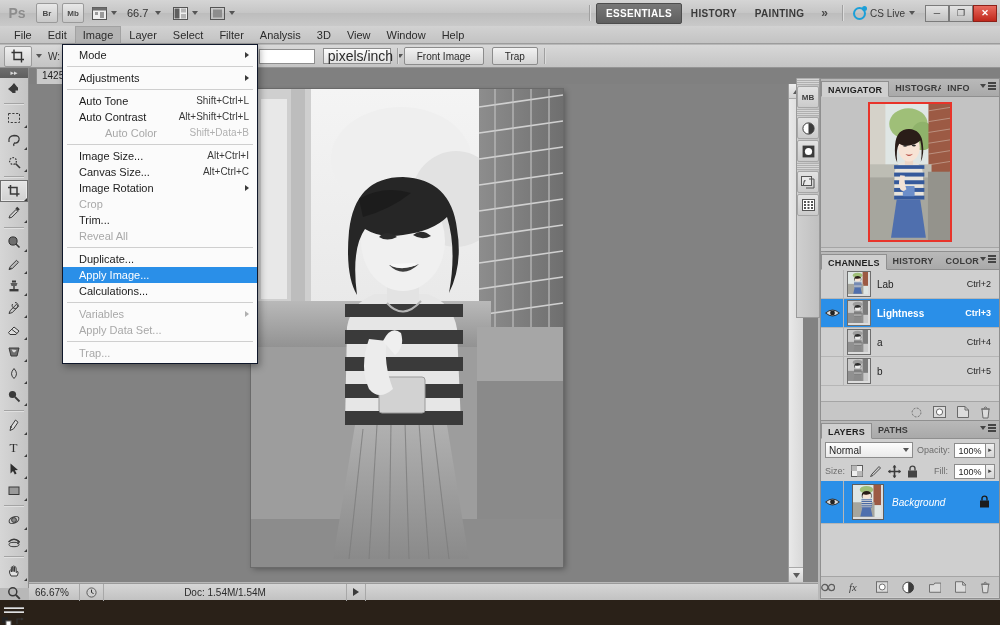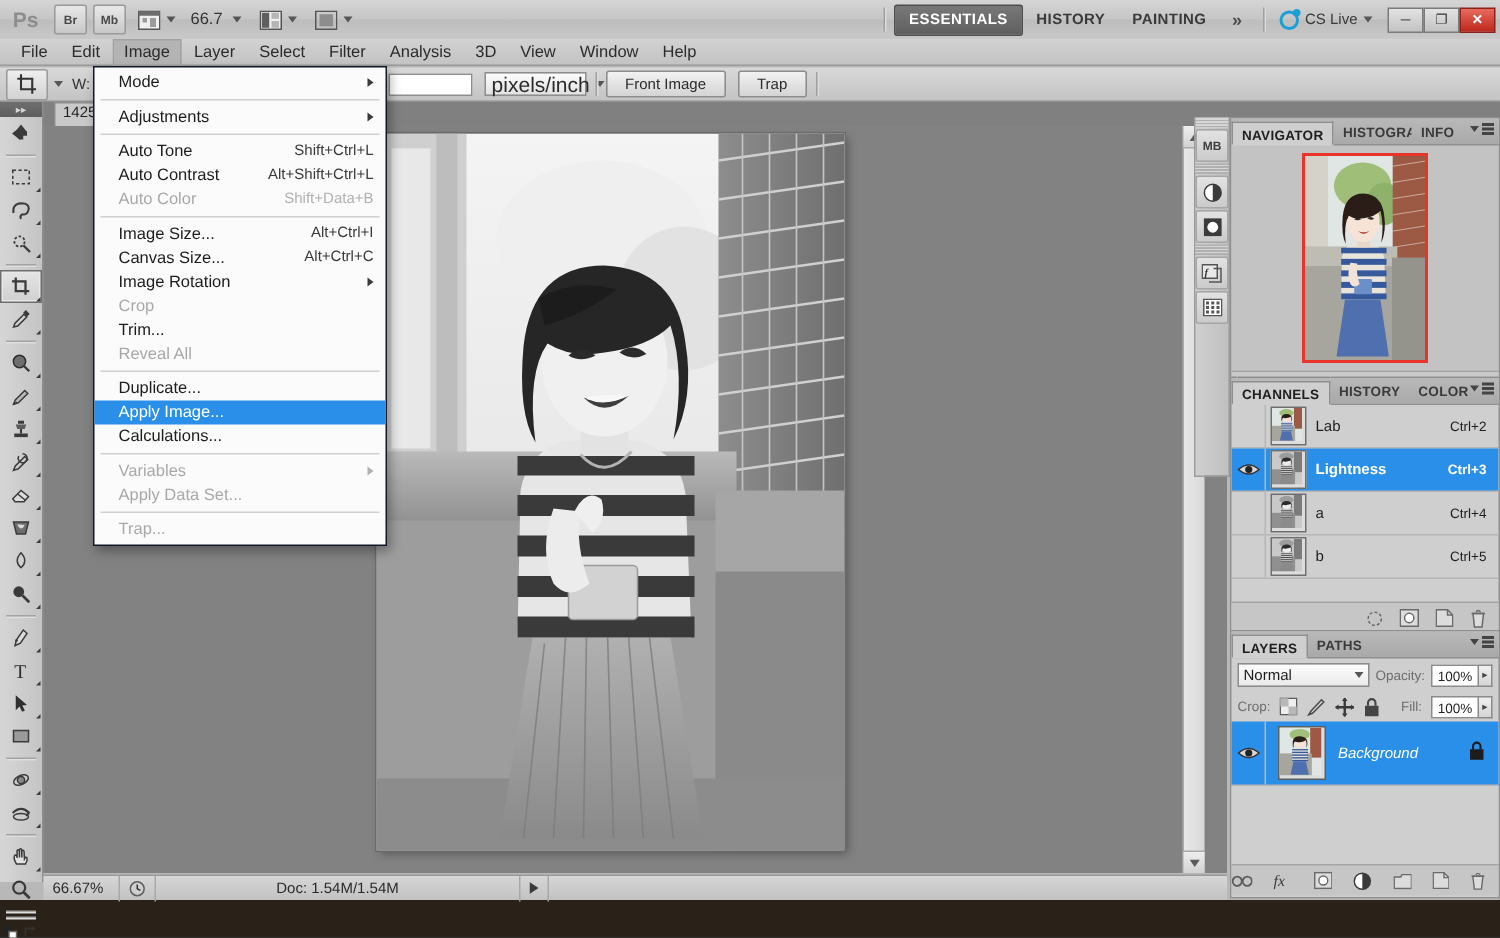--- a/index.html
+++ b/index.html
@@ -851,21 +851,21 @@
             <span class="caret"></span>
           </div>
           <span class="lbl-dim">Opacity:</span>
           <div style="display:flex">
             <span class="numbox">100%</span>
             <span class="spin">▸</span>
           </div>
         </div>
 
         <div class="lock-row">
-          <span class="lbl-dim">Crop:</span>
+          <span class="lbl-dim">Size:</span>
           <svg width="12" height="12" viewBox="0 0 12 12">
               <rect x="0.5" y="0.5" width="11" height="11" fill="#eee" stroke="#5c5c5c"></rect>
               <rect x="0.5" y="0.5" width="5.5" height="5.5" fill="#b8b8b8"></rect>
               <rect x="6" y="6" width="5.5" height="5.5" fill="#b8b8b8"></rect>
             </svg>
           <svg width="13" height="13" viewBox="0 0 13 13">
               <path d="M1.5 11.5 L3 9 L10 1.5 L11.5 3 L4 10.5 Z" fill="#cfcfcf" stroke="#4b4b4b"></path>
             </svg>
           <svg width="13" height="13" viewBox="0 0 13 13">
               <path d="M6.5 0.5 V12.5 M0.5 6.5 H12.5" stroke="#3a3a3a" stroke-width="1.6"></path>
@@ -964,21 +964,21 @@
         </div>
         <div style="height: 1px; background: rgb(207, 207, 207); margin: 3px 4px;"></div>
         <div style="position: relative; height: 16px; line-height: 16px; padding: 0px 8px 0px 16px; font-size: 11px; display: flex; align-items: center; box-sizing: border-box; color: rgb(28, 28, 28);">
           <span style="flex: 1 1 0%;">Auto Tone</span>
           <span style="font-size: 10px; padding-left: 14px; color: rgb(58, 58, 58);">Shift+Ctrl+L</span>
         </div>
         <div style="position: relative; height: 16px; line-height: 16px; padding: 0px 8px 0px 16px; font-size: 11px; display: flex; align-items: center; box-sizing: border-box; color: rgb(28, 28, 28);">
           <span style="flex: 1 1 0%;">Auto Contrast</span>
           <span style="font-size: 10px; padding-left: 14px; color: rgb(58, 58, 58);">Alt+Shift+Ctrl+L</span>
         </div>
-        <div style="position: relative; height: 16px; line-height: 16px; padding: 0px 8px 0px 16px; font-size: 11px; display: flex; box-sizing: border-box; color: rgb(168, 168, 168);">
+        <div style="position: relative; height: 16px; line-height: 16px; padding: 0px 8px 0px 16px; font-size: 11px; display: flex; box-sizing: border-box; color: rgb(168, 168, 168); margin-left: 26px;">
           <span style="flex: 1 1 0%;">Auto Color</span>
           <span style="font-size: 10px; padding-left: 14px; color: rgb(176, 176, 176);">Shift+Data+B</span>
         </div>
         <div style="height: 1px; background: rgb(207, 207, 207); margin: 3px 4px;"></div>
         <div style="position: relative; height: 16px; line-height: 16px; padding: 0px 8px 0px 16px; font-size: 11px; display: flex; align-items: center; box-sizing: border-box; color: rgb(28, 28, 28);">
           <span style="flex: 1 1 0%;">Image Size...</span>
           <span style="font-size: 10px; padding-left: 14px; color: rgb(58, 58, 58);">Alt+Ctrl+I</span>
         </div>
         <div style="position: relative; height: 16px; line-height: 16px; padding: 0px 8px 0px 16px; font-size: 11px; display: flex; align-items: center; box-sizing: border-box; color: rgb(28, 28, 28);">
           <span style="flex: 1 1 0%;">Canvas Size...</span>

